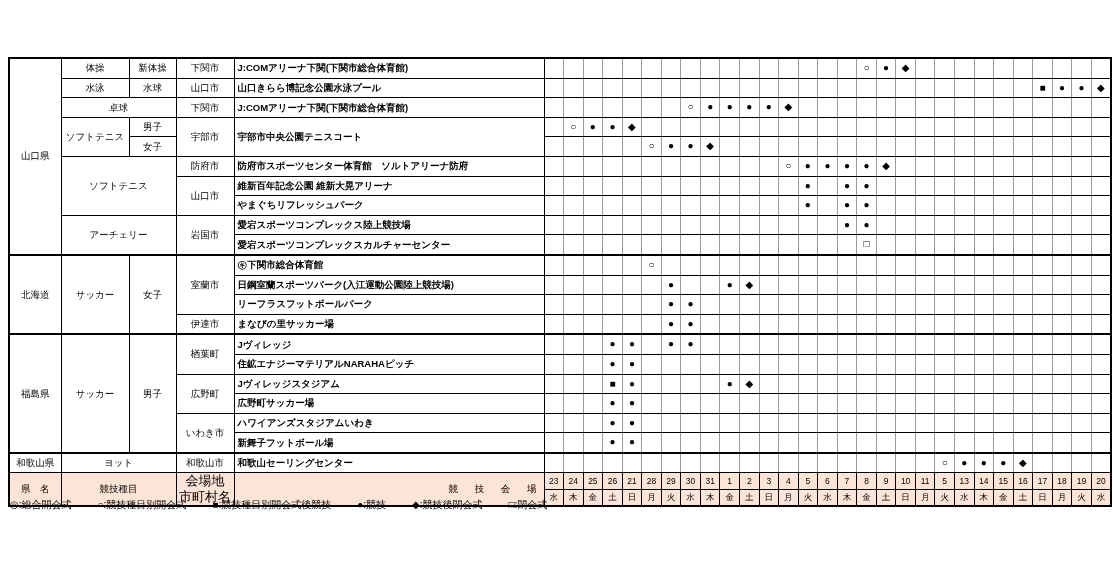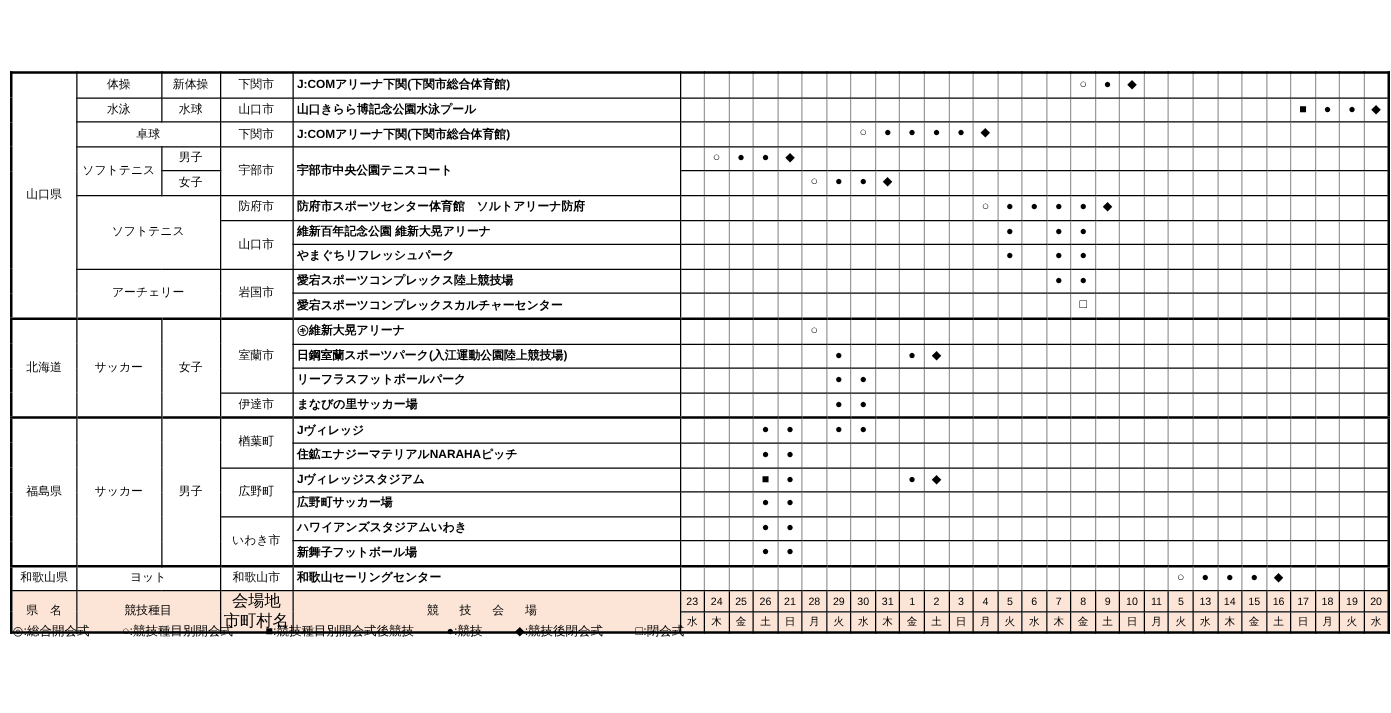--- a/index.html
+++ b/index.html
@@ -12,21 +12,21 @@
   td{
     border:1px solid #000;height:18.6px;padding:0;text-align:center;
     font-size:9.5px;line-height:1.05;overflow:hidden;white-space:nowrap;vertical-align:middle;
   }
   td.venue{text-align:left;padding-left:3px;font-weight:bold;}
   td.mark{border-left:1px solid #9a9a9a;border-right:1px solid #9a9a9a;font-size:10px;}
   tr.gs td{border-top:2px solid #000;}
   tr.ftr td{background:#fce4d6;border:1px solid #000;}
   tr.ftr td.num,tr.ftr td.day{height:14px;font-size:8.5px;}
   .city3{font-size:13px;line-height:1.2;}
-  .kaijo{letter-spacing:7px;}
+  .kaijo{letter-spacing:7px;text-align:right;}
   .legend{
     position:absolute;left:10px;top:498px;font-size:10px;display:flex;gap:26px;white-space:nowrap;
   }
 </style>
 </head>
 <body>
 
 <div class="wrap">
   <table>
     <colgroup>
@@ -372,21 +372,21 @@
           <td class="mark"></td>
           <td class="mark"></td>
           <td class="mark"></td>
           <td class="mark"></td>
         </tr>
         <tr class="gs">
           <td class="pref" rowspan="4">北海道</td>
           <td class="sport" rowspan="4">サッカー</td>
           <td class="subsport" rowspan="4">女子</td>
           <td class="city" rowspan="3">室蘭市</td>
-          <td class="venue">㋖維新大晃アリーナ</td>
+          <td class="venue">㋖下関市総合体育館</td>
           <td class="mark"></td>
           <td class="mark"></td>
           <td class="mark"></td>
           <td class="mark"></td>
           <td class="mark"></td>
           <td class="mark">○</td>
           <td class="mark"></td>
           <td class="mark"></td>
           <td class="mark"></td>
           <td class="mark"></td>

